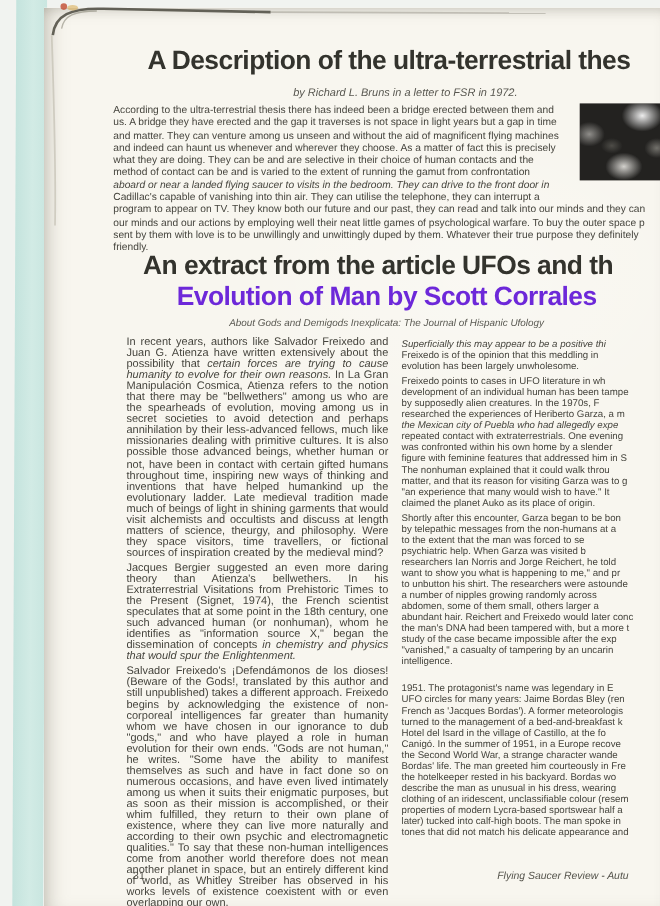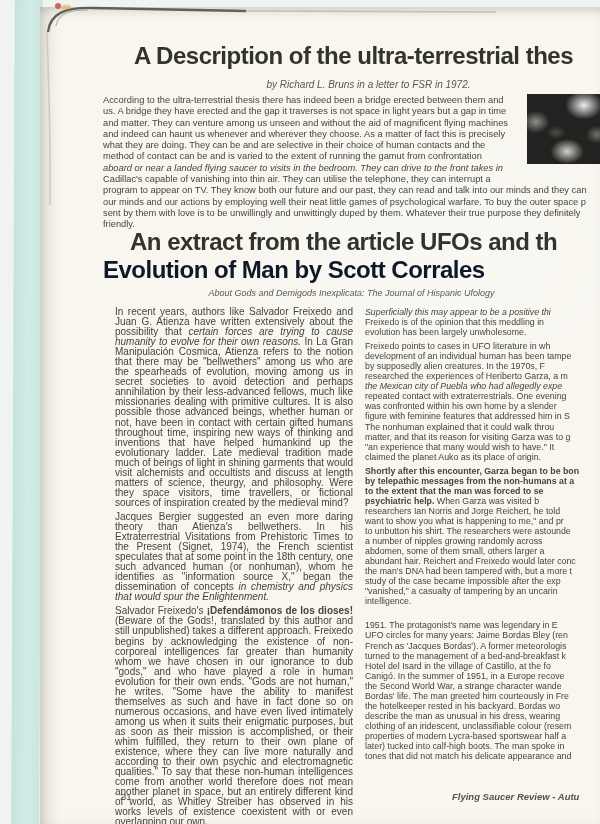--- a/index.html
+++ b/index.html
@@ -47,42 +47,42 @@
       radial-gradient(ellipse 24px 18px at 55% 82%, rgba(235,233,228,.9), transparent 70%),
       radial-gradient(ellipse 16px 13px at 96% 58%, rgba(170,168,160,.6), transparent 70%),
       radial-gradient(ellipse 14px 10px at 40% 55%, rgba(120,118,110,.5), transparent 70%);
     filter:blur(.6px) contrast(.95);
   }
   .t2a{
     position:absolute;left:130px;top:228px;margin:0;
     font-size:24px;font-weight:bold;letter-spacing:-0.5px;white-space:nowrap;color:#33332d;
   }
   .t2b{
-    position:absolute;left:103px;top:256px;margin:0;width:497px;text-align:left;
-    font-size:24px;font-weight:bold;letter-spacing:-0.5px;color:#0f172a;
+    position:absolute;left:103px;top:256px;margin:0;width:497px;text-align:center;
+    font-size:24px;font-weight:bold;letter-spacing:-0.5px;color:#6d28d9;
   }
   .subtitle2{
     position:absolute;left:103px;top:288px;width:497px;text-align:center;
     font-style:italic;font-size:9px;color:#5a5952;
   }
   .cols{
     position:absolute;left:115px;top:307px;width:520px;display:flex;gap:12px;
     color:#45443d;
   }
   .col-left{width:238px;font-size:10px;line-height:10.05px;text-align:justify;}
   .col-left p{margin:0 0 4px 0;}
   .col-right{width:268px;font-size:8.8px;line-height:10.05px;text-align:left;}
   .col-right p{margin:0 0 4px 0;white-space:pre-line;}
   .footer-num{position:absolute;left:121px;top:791px;font-size:9.5px;color:#4c4b44;}
   .footer-journal{
     position:absolute;left:452px;top:791px;font-size:9.5px;font-style:italic;
-    white-space:nowrap;color:#55544c;font-weight:bold;
+    white-space:nowrap;color:#55544c;
   }
   i.seg{font-style:italic;}
-  b.seg{font-weight:bold;}
+  b.seg{font-weight:normal;}
 </style>
 </head>
 <body>
 
 <div class="edge-strip"></div>
 <div class="page"></div>
 
 <svg class="curl-svg" viewBox="0 0 564 210">
   <path d="M12,32 C14,14 28,7 58,8 L210,11" fill="none" stroke="#4b4a3f" stroke-width="2.4" opacity="0.85"></path>
   <path d="M210,11 L460,12" fill="none" stroke="#6a685a" stroke-width="1.6" opacity="0.3"></path>
@@ -94,21 +94,21 @@
 
 <h1 class="t1">A Description of the ultra-terrestrial thes</h1>
 <div class="byline1">by Richard L. Bruns in a letter to FSR in 1972.</div>
 
 <div class="para1"><span class="seg">According to the ultra-terrestrial thesis there has indeed been a bridge erected between them and
 us. A bridge they have erected and the gap it traverses is not space in light years but a gap in time
 and matter. They can venture among us unseen and without the aid of magnificent flying machines
 and indeed can haunt us whenever and wherever they choose. As a matter of fact this is precisely
 what they are doing. They can be and are selective in their choice of human contacts and the
 method of contact can be and is varied to the extent of running the gamut from confrontation
-</span><i class="seg">aboard or near a landed flying saucer to visits in the bedroom. They can drive to the front takes in</i><span class="seg">
+</span><i class="seg">aboard or near a landed flying saucer to visits in the bedroom. They can drive to the front door in</i><span class="seg">
 Cadillac's capable of vanishing into thin air. They can utilise the telephone, they can interrupt a
 program to appear on TV. They know both our future and our past, they can read and talk into our minds and they can
 our minds and our actions by employing well their neat little games of psychological warfare. To buy the outer space p
 sent by them with love is to be unwillingly and unwittingly duped by them. Whatever their true purpose they definitely
 friendly.</span></div>
 
 <div class="photo"></div>
 
 <h2 class="t2a">An extract from the article UFOs and th</h2>
 <h2 class="t2b">Evolution of Man by Scott Corrales</h2>

